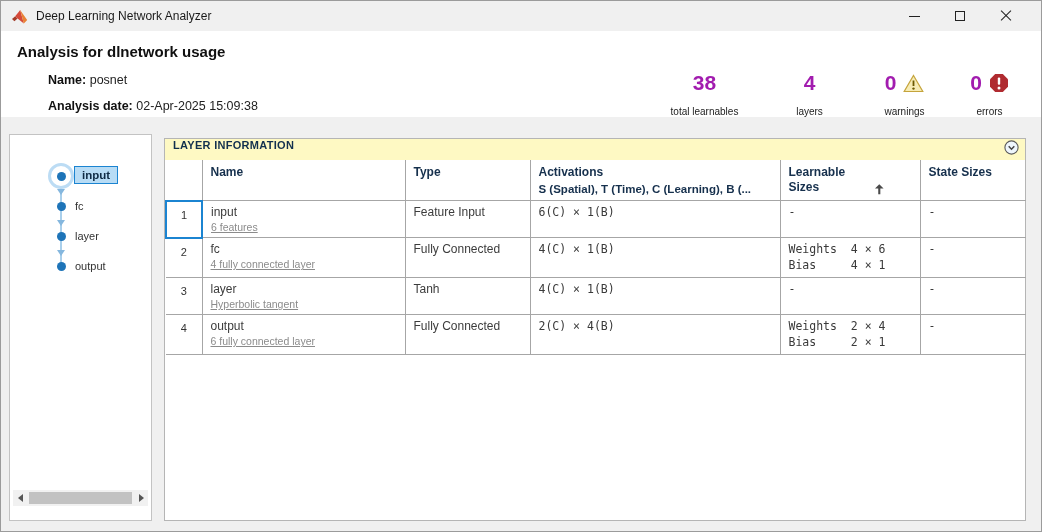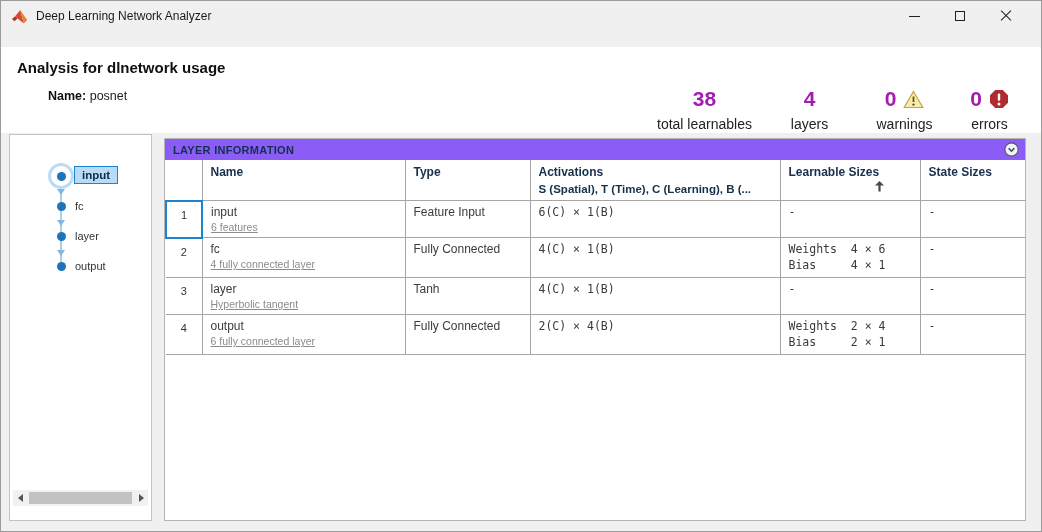--- a/index.html
+++ b/index.html
@@ -18,35 +18,35 @@
   .win-btn { width:46px; height:100%; display:flex; align-items:center; justify-content:center; cursor:default; }
   .glyph-min { width:11px; height:0; border-top:1.6px solid #222; display:block; }
   .glyph-max { width:10px; height:10px; border:1.4px solid #222; display:block; }
   .glyph-close { position:relative; width:12px; height:12px; display:block; }
   .glyph-close::before,.glyph-close::after { content:""; position:absolute; left:-1px; top:5px;
     width:14px; height:0; border-top:1.6px solid #222; }
   .glyph-close::before { transform:rotate(45deg); }
   .glyph-close::after  { transform:rotate(-45deg); }
 
   
-  .header { position:absolute; top:46px; left:0; right:0; height:86px; background:#ffffff; }
+  .header { position:absolute; top:30px; left:0; right:0; height:86px; background:#ffffff; }
   .report-title { position:absolute; left:16px; top:12px; font-size:15px; font-weight:bold; color:#101010; }
   .meta-line { position:absolute; left:16px; font-size:12.5px; color:#222; }
   .meta-name { top:42px; }
   .meta-date { top:68px; }
   .meta-line b { font-weight:bold; color:#111;margin-left:31px; }
   .stats { position:absolute; right:14px; top:40px; display:flex; }
   .stat { text-align:center; }
   .stat-learnables { width:115px; } .stat-layers { width:95px; }
   .stat-warnings { width:95px; } .stat-errors { width:75px; }
   .stat-value { font-size:21px; font-weight:bold; color:#a21caf; line-height:24px;
     display:flex; align-items:center; justify-content:center; }
   .stat-value .num { display:inline-block; }
   .stat-value svg { margin-left:7px; }
-  .stat-label { font-size:14px; color:#222; margin-top:5px; }
+  .stat-label { font-size:10px; color:#222; margin-top:11px; }
 
   
   .diagram-panel { position:absolute; left:8px; top:133px; width:143px; height:387px;
     background:#fff; border:1px solid #c3c3c3; }
   .edge-line { position:absolute; left:50px; top:41px; width:2px; height:91px; background:#a9cfeb; }
   .edge-arrow { position:absolute; left:47px; width:0; height:0;
     border-left:4px solid transparent; border-right:4px solid transparent; border-top:6px solid #85b7de; }
   .node-dot { position:absolute; width:9px; height:9px; border-radius:50%; background:#1e74b8; }
   .node-halo { position:absolute; left:38px; top:28px; width:26px; height:26px; border-radius:50%;
     border:3px solid #bcdcf4; background:#fff; }
@@ -56,31 +56,31 @@
   .h-scrollbar { position:absolute; left:3px; right:3px; top:355px; height:16px;
     background:#f1f1f1; display:flex; align-items:center; }
   .sb-arrow { width:14px; height:16px; display:flex; align-items:center; justify-content:center; }
   .tri-left { width:0; height:0; border-top:4px solid transparent; border-bottom:4px solid transparent; border-right:5px solid #555; }
   .tri-right { width:0; height:0; border-top:4px solid transparent; border-bottom:4px solid transparent; border-left:5px solid #555; }
   .sb-thumb { height:12px; width:103px; background:#c2c2c2; margin-left:2px; }
 
   
   .table-panel { position:absolute; left:163px; top:137px; width:862px; height:383px;
     background:#fff; border:1px solid #b5b5b5; }
-  .panel-header { height:21px; background:#8b5cf6; display:flex; align-items:center; padding:0 6px 0 8px;gap:20px; }
+  .panel-header { height:21px; background:#fef9c3; display:flex; padding:0 6px 0 8px;gap:20px; }
   .panel-title { font-size:11px; font-weight:bold; color:#12304e; letter-spacing:0.3px; }
   .collapse-btn { margin-left:auto; width:16px; height:16px; display:flex; align-items:center; justify-content:center; cursor:default; }
 
   table.layer-table { border-collapse:collapse; table-layout:fixed; width:860px; }
   .layer-table th { border:1px solid #a6a6a6; border-top:none; padding:5px 8px 4px 8px;
     text-align:left; vertical-align:top; font-size:12px; font-weight:bold; color:#16304d; line-height:1.25; }
   .layer-table th.th-num { border-left:none; }
   .layer-table th.th-state { border-right:none; }
   .layer-table thead tr { height:39px;padding-left:40px; }
-  .th-flex { display:flex; align-items:flex-start;flex-direction:column; }
+  .th-flex { display:flex; align-items:flex-end; }
   .th-sub { font-size:11.5px; font-weight:bold; color:#16304d; margin-top:2px; }
   .sort-icon { margin-left:auto; margin-right:28px; margin-top:1px; }
 
   .layer-table td { border:1px solid #a6a6a6; padding:4px 8px; vertical-align:top; }
   .layer-table td.cell-num { border-left:none; text-align:center; font-size:11px; color:#333; padding-top:7px; }
   .layer-table td.cell-state { border-right:none; }
   .layer-table tbody tr { height:37px; }
   td.cell-num.selected { border:2px solid #1b84d1; }
   .cell-name-main { font-size:12px; color:#3c3c3c; }
   .cell-name-desc { font-size:10.5px; color:#8b8b8b; margin-top:2px;text-decoration:underline; }
@@ -112,20 +112,24 @@
           <span class="glyph-close"></span>
         </div>
     </div>
   </div>
 
   <div class="header">
     <div class="report-title">Analysis for dlnetwork usage</div>
     <div class="meta-line meta-name">
       <b>Name:</b>
       <span>posnet</span>
+    </div>
+    <div class="meta-line meta-date">
+      <b>Analysis date:</b>
+      <span>02-Apr-2025 15:09:38</span>
     </div>
 
     <div class="stats">
       <div class="stat stat-learnables">
         <div class="stat-value">
             <span class="num">38</span>
           </div>
         <div class="stat-label">total learnables</div>
       </div>
       <div class="stat stat-layers">

